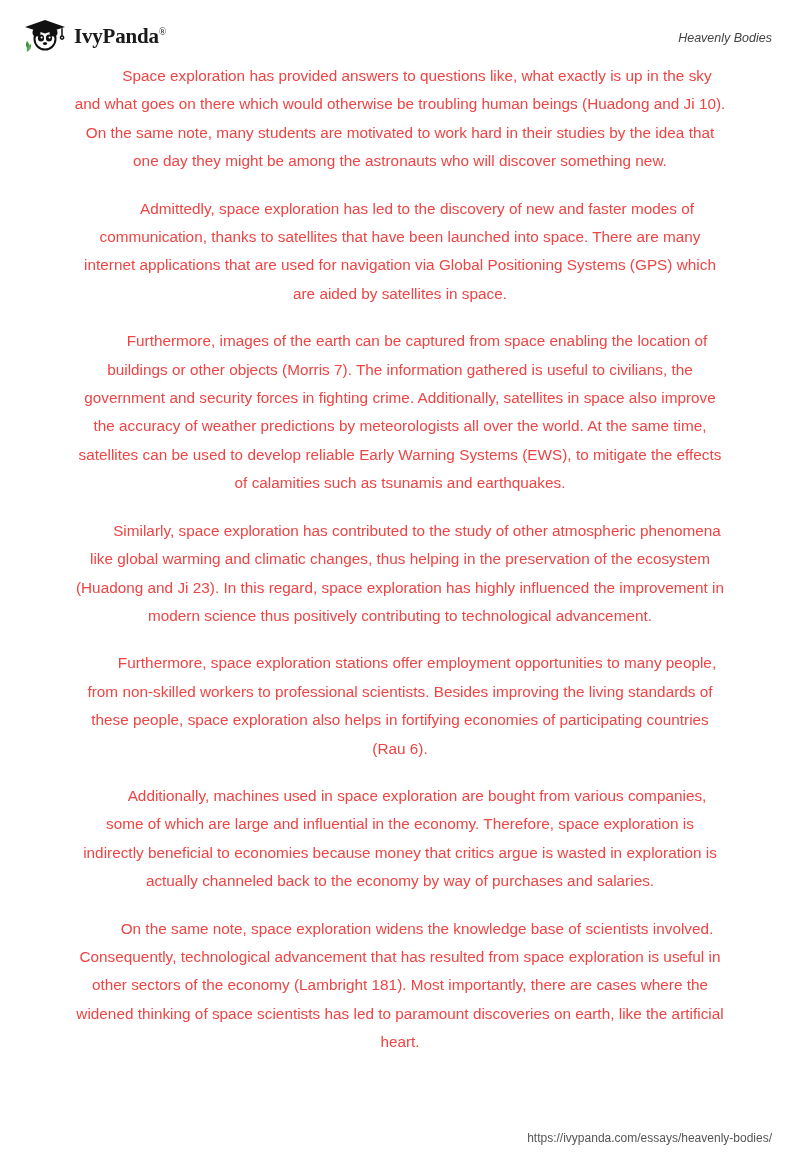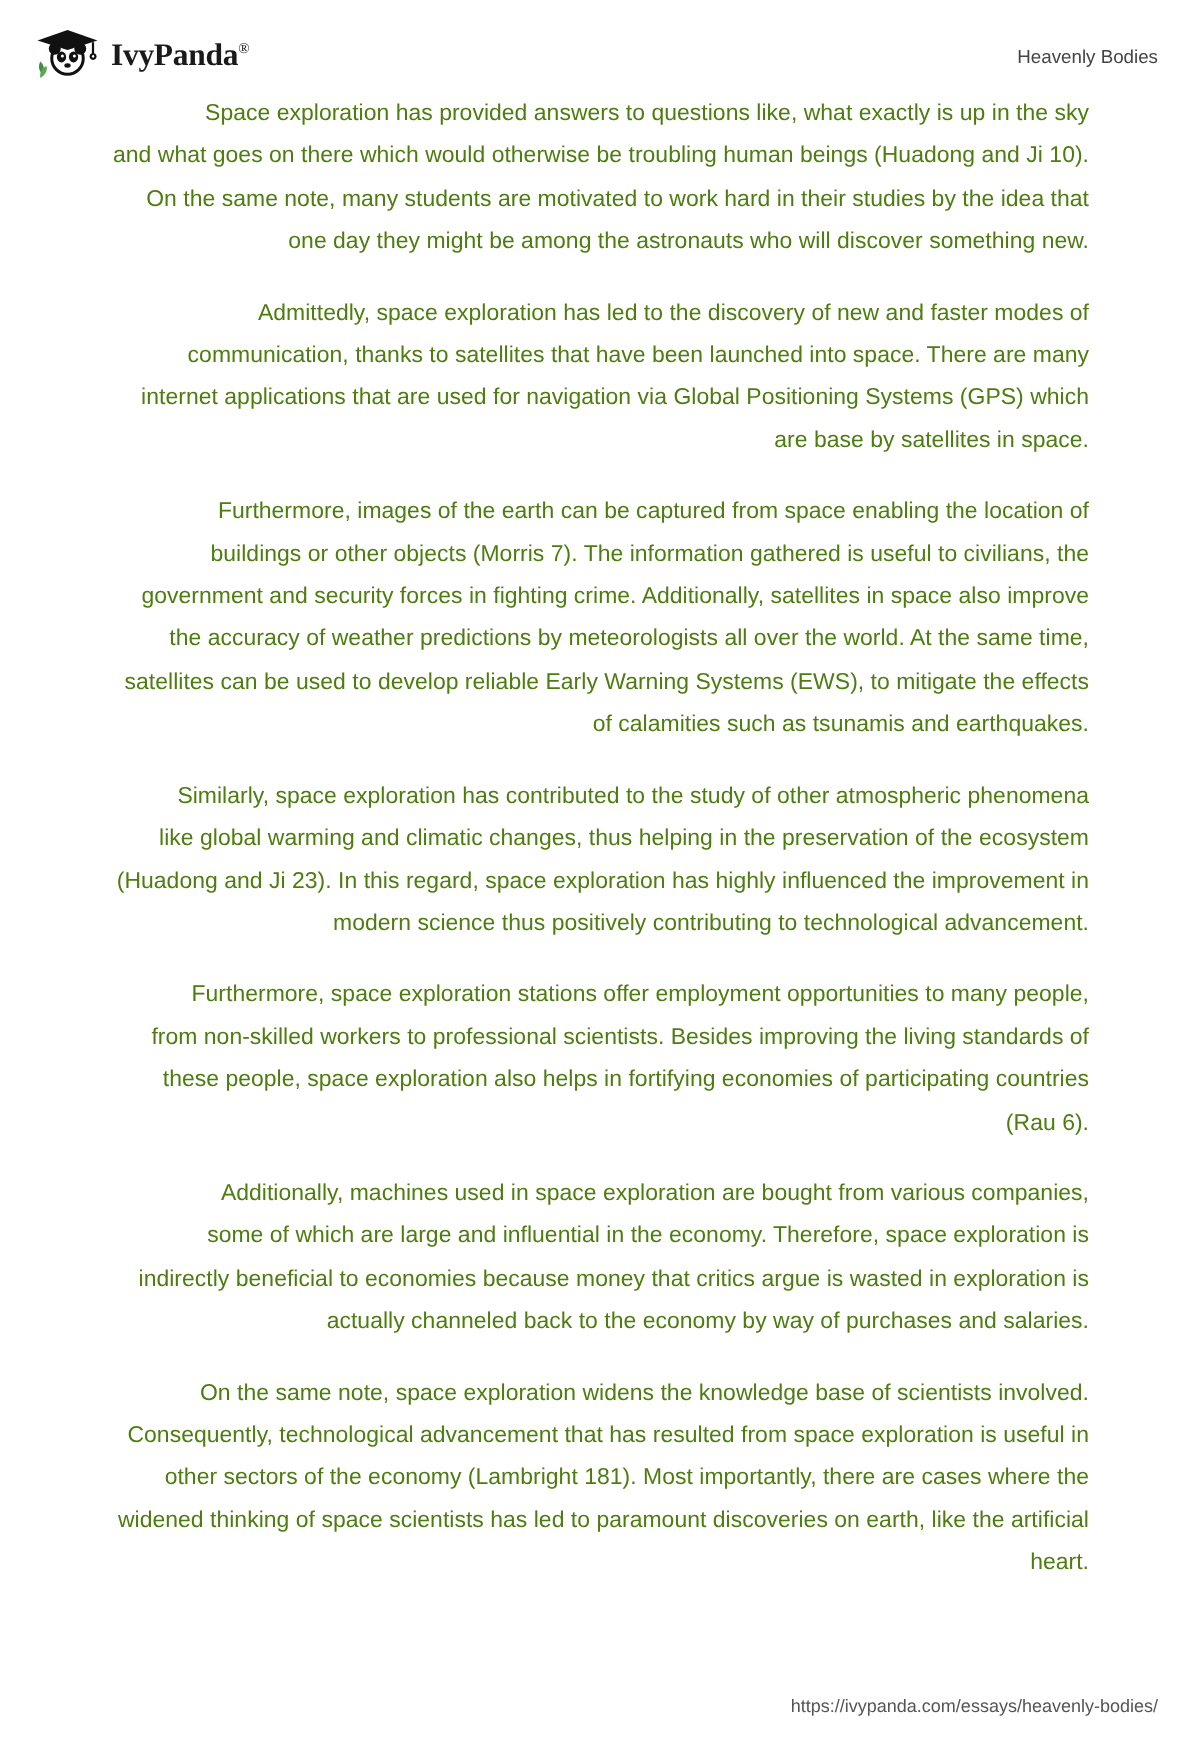--- a/index.html
+++ b/index.html
@@ -55,35 +55,36 @@
   }
   .brand-name .reg {
     font-size: 10px;
     vertical-align: super;
     font-weight: normal;
   }
   .running-head {
     font-size: 12.5px;
     color: #444444;
     padding-top: 4px;
+    font-style: italic;
   }
   
   .content {
     position: absolute;
     top: 62px;
     left: 74px;
     width: 652px;
   }
   .para {
     font-size: 15.3px;
     line-height: 28.4px;
-    text-align: right;
+    text-align: center;
     margin: 0 0 19px 0;
     text-indent: 34px;
-    color: #4d7c0f;
+    color: #ef4444;
     letter-spacing: 0.02px;
   }
   
   .footer {
     position: absolute;
     left: 0;
     right: 0;
     bottom: 14px;
     text-align: right;
     padding-right: 28px;
@@ -121,21 +122,21 @@
           <path d="M38 9.2 L38 17 M38 17 a1.6 1.6 0 1 0 0.1 0" stroke="#111111" stroke-width="1.5" fill="none"></path>
         </svg>
       </span>
       <span class="brand-name"><span>IvyPanda</span><span class="reg">®</span></span>
     </div>
     <div class="running-head">Heavenly Bodies</div>
   </div>
 
   <div class="content">
     <p class="para">Space exploration has provided answers to questions like, what exactly is up in the sky and what goes on there which would otherwise be troubling human beings (Huadong and Ji 10). On the same note, many students are motivated to work hard in their studies by the idea that one day they might be among the astronauts who will discover something new.</p>
-    <p class="para">Admittedly, space exploration has led to the discovery of new and faster modes of communication, thanks to satellites that have been launched into space. There are many internet applications that are used for navigation via Global Positioning Systems (GPS) which are base by satellites in space.</p>
+    <p class="para">Admittedly, space exploration has led to the discovery of new and faster modes of communication, thanks to satellites that have been launched into space. There are many internet applications that are used for navigation via Global Positioning Systems (GPS) which are aided by satellites in space.</p>
     <p class="para">Furthermore, images of the earth can be captured from space enabling the location of buildings or other objects (Morris 7). The information gathered is useful to civilians, the government and security forces in fighting crime. Additionally, satellites in space also improve the accuracy of weather predictions by meteorologists all over the world. At the same time, satellites can be used to develop reliable Early Warning Systems (EWS), to mitigate the effects of calamities such as tsunamis and earthquakes.</p>
     <p class="para">Similarly, space exploration has contributed to the study of other atmospheric phenomena like global warming and climatic changes, thus helping in the preservation of the ecosystem (Huadong and Ji 23). In this regard, space exploration has highly influenced the improvement in modern science thus positively contributing to technological advancement.</p>
     <p class="para">Furthermore, space exploration stations offer employment opportunities to many people, from non-skilled workers to professional scientists. Besides improving the living standards of these people, space exploration also helps in fortifying economies of participating countries (Rau 6).</p>
     <p class="para">Additionally, machines used in space exploration are bought from various companies, some of which are large and influential in the economy. Therefore, space exploration is indirectly beneficial to economies because money that critics argue is wasted in exploration is actually channeled back to the economy by way of purchases and salaries.</p>
     <p class="para">On the same note, space exploration widens the knowledge base of scientists involved. Consequently, technological advancement that has resulted from space exploration is useful in other sectors of the economy (Lambright 181). Most importantly, there are cases where the widened thinking of space scientists has led to paramount discoveries on earth, like the artificial heart.</p>
   </div>
 
   <div class="footer">
     <span class="footer-url">https://ivypanda.com/essays/heavenly-bodies/</span>
   </div>

